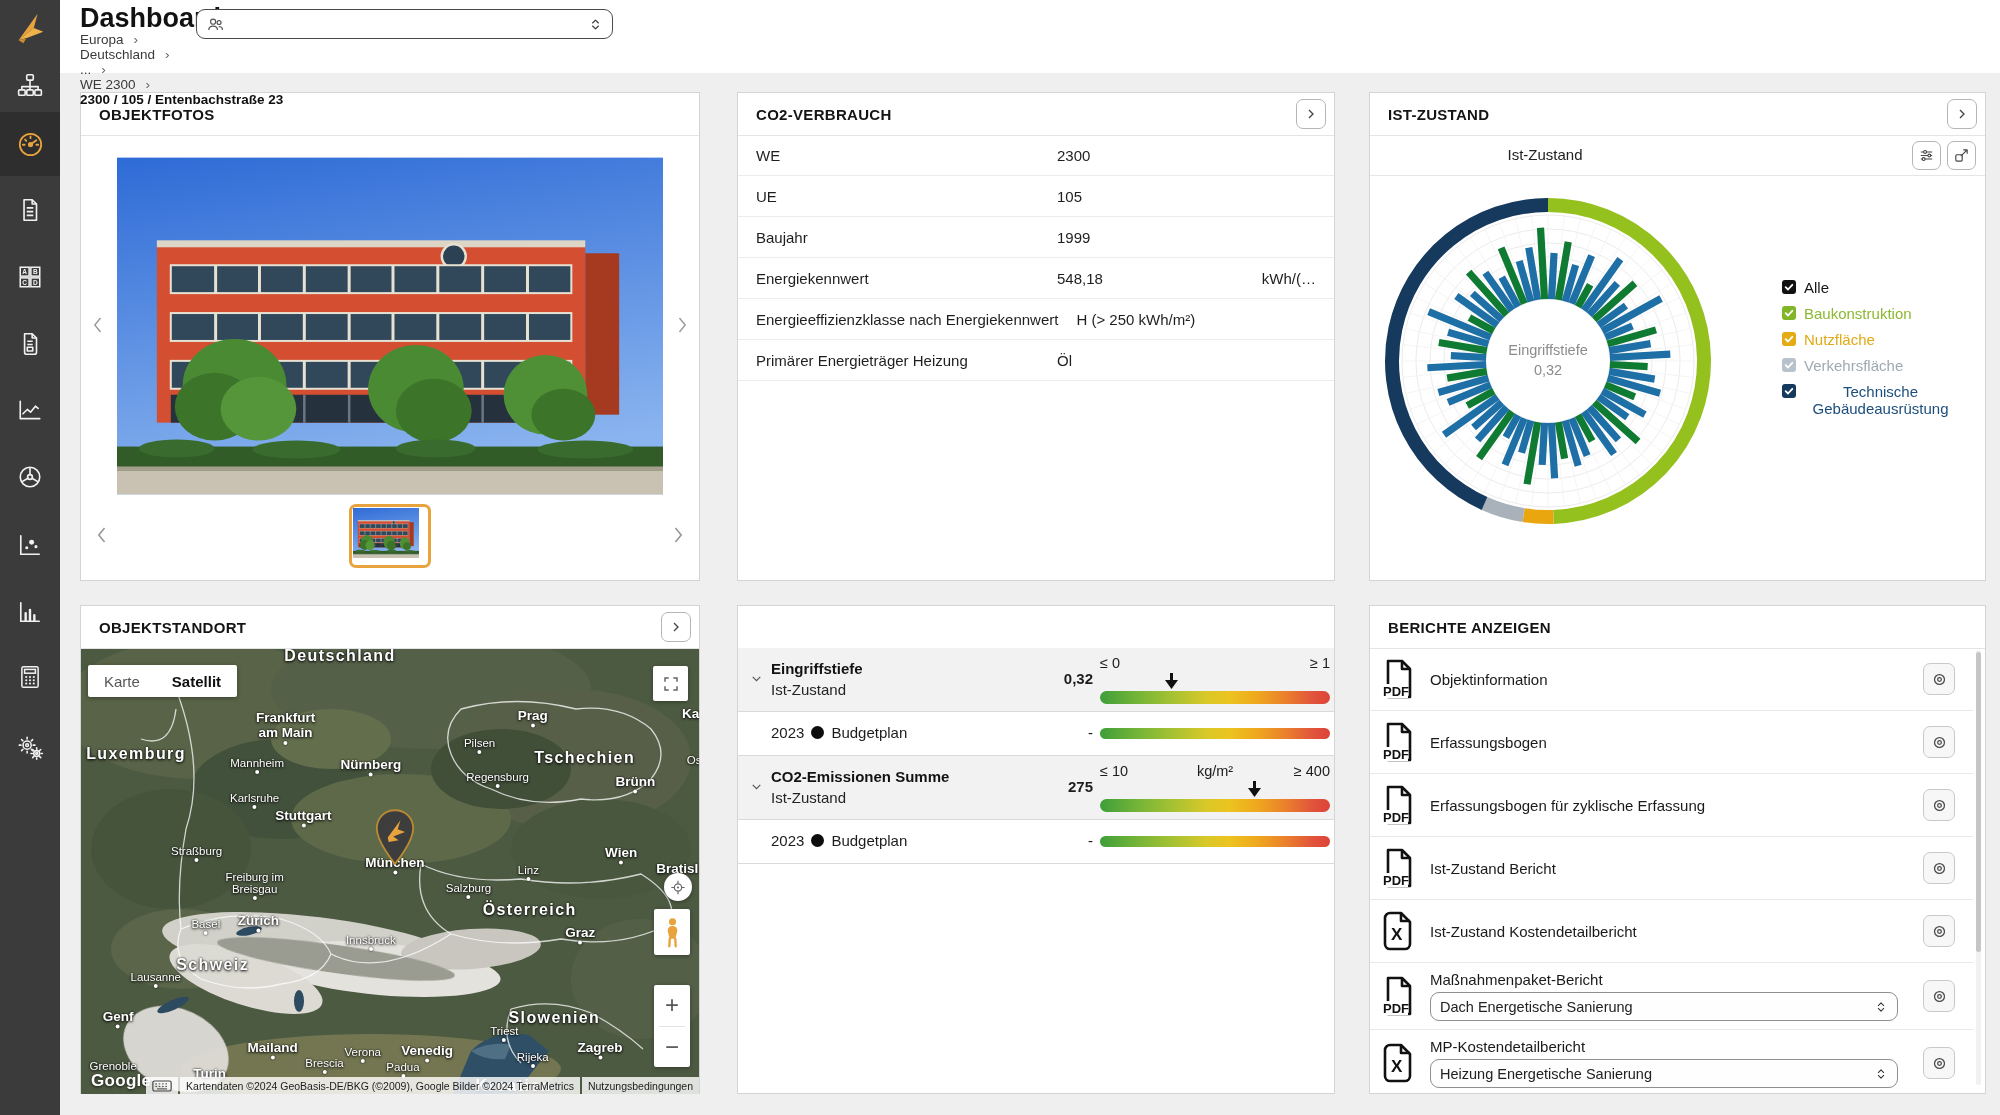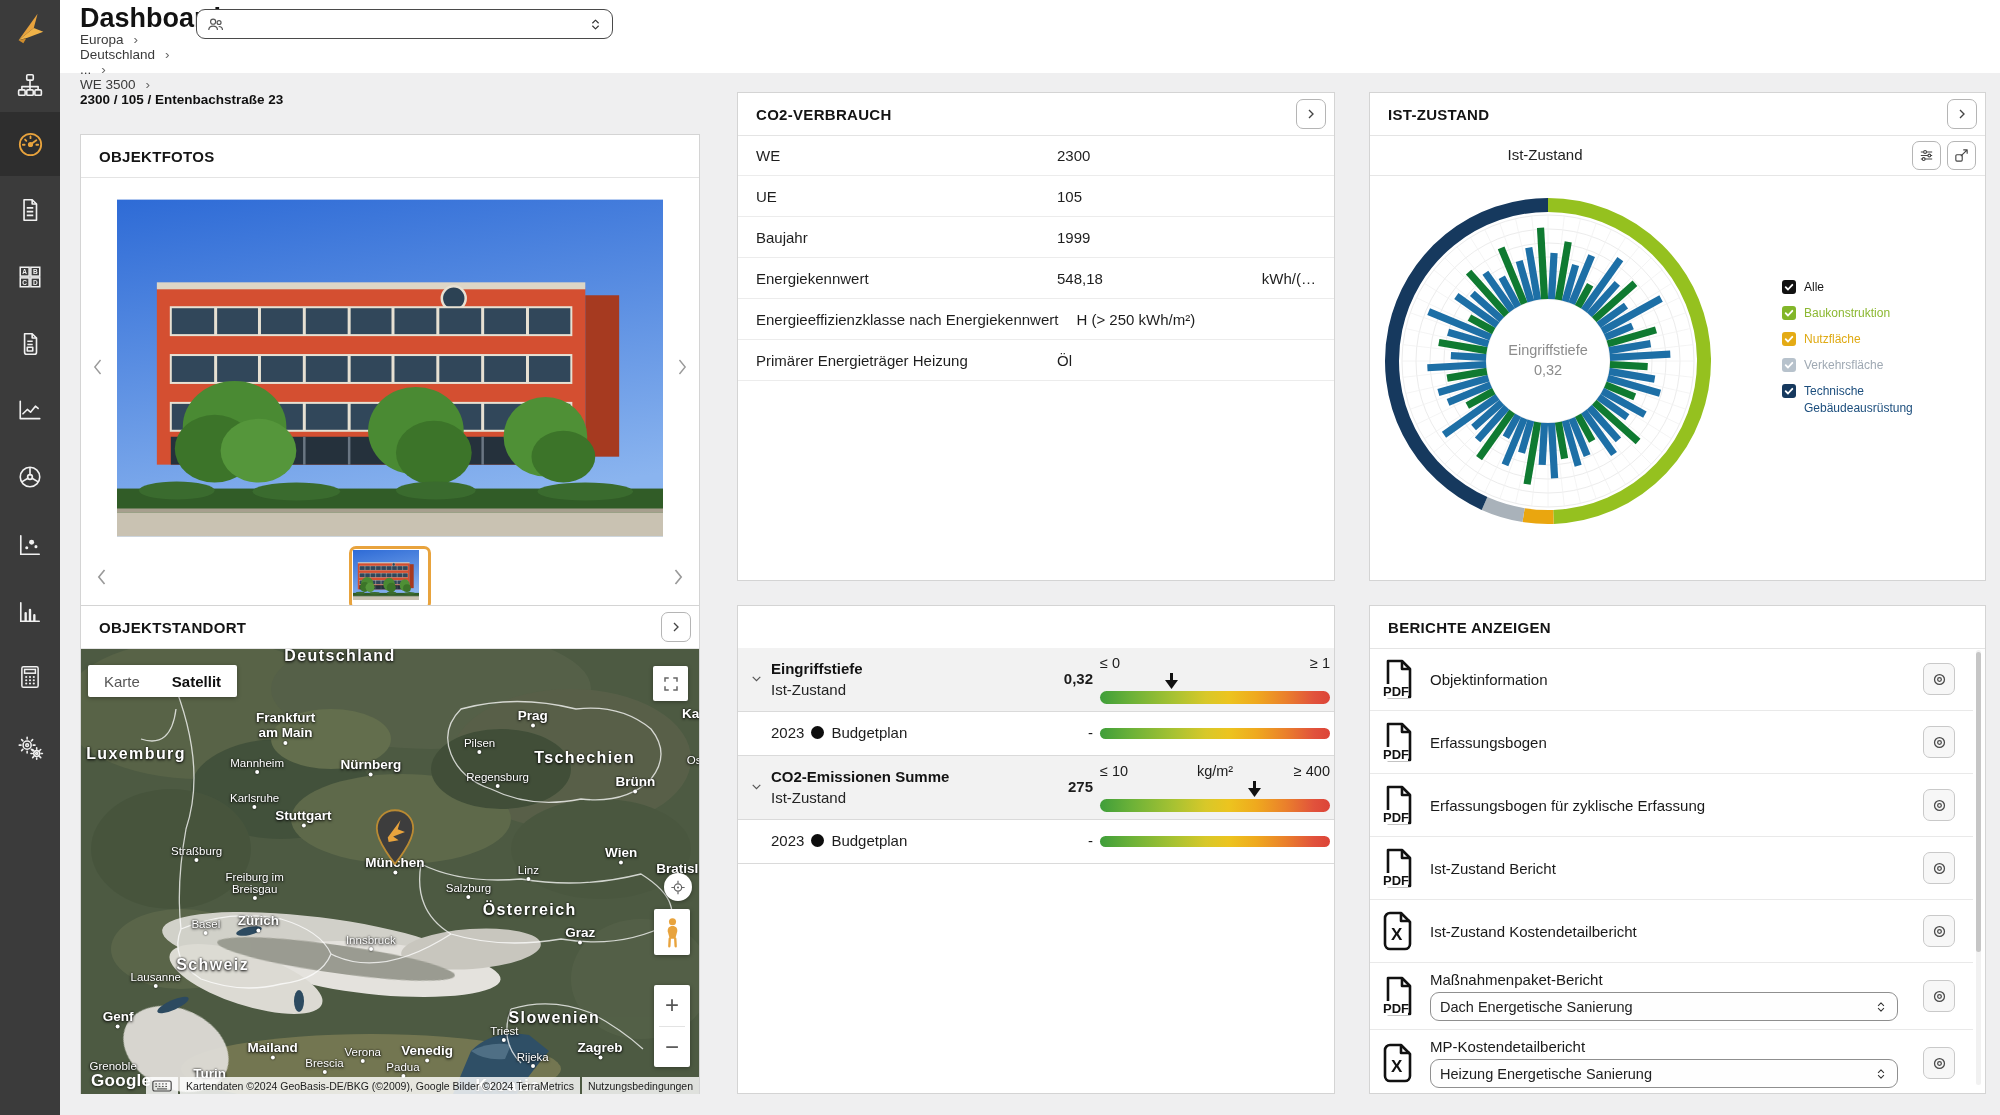--- a/index.html
+++ b/index.html
@@ -18,21 +18,21 @@
   .ps-value{font-size:14px;color:#333;flex:1;}
   .breadcrumb{position:absolute;left:20px;top:32px;display:flex;font-size:13.5px;color:#3a3a3a;flex-direction:column;}
   .crumb{display:flex;align-items:center;cursor:pointer;}
   .crumb .sep{margin:0 10px;color:#666;font-weight:400;}
   .crumb:last-child .txt{font-weight:700;color:#0f0f0f;}
   .crumb:last-child .sep{display:none;}
   
   .card{position:absolute;background:#fff;border:1px solid #d4d4d4;box-sizing:border-box;}
   .card-header{height:42px;border-bottom:1px solid #e4e4e4;display:flex;align-items:center;padding:0 8px 0 18px;font-size:15px;font-weight:700;color:#141414;letter-spacing:.3px;}
   .hbtn{margin-left:auto;width:30px;height:30px;border:1px solid #b5b5b5;border-radius:7px;background:#fff;display:flex;align-items:center;justify-content:center;padding:0;}
-  #card-fotos{left:80px;top:92px;width:620px;height:489px;margin-top:42px;}
+  #card-fotos{left:80px;top:92px;width:620px;height:489px;}
   #card-verbrauch{left:737px;top:92px;width:598px;height:489px;}
   #card-ist{left:1369px;top:92px;width:617px;height:489px;}
   #card-standort{left:80px;top:605px;width:620px;height:489px;}
   #card-bedarf{left:737px;top:605px;width:598px;height:489px;}
   #card-berichte{left:1369px;top:605px;width:617px;height:489px;}
   
   .photo-stage{position:absolute;top:64px;left:36px;width:546px;height:338px;}
   .ph-nav{position:absolute;top:212px;width:26px;height:40px;background:none;border:none;color:#9a9a9a;display:flex;align-items:center;justify-content:center;}
   .ph-prev{left:4px;} .ph-next{right:4px;}
   .thumbs{position:absolute;bottom:8px;left:0;right:0;height:70px;}
@@ -44,21 +44,21 @@
   .vrow{display:flex;align-items:center;height:40px;padding:0 18px;border-bottom:1px solid #ececec;font-size:15px;color:#1e1e1e;}
   .vlabel{min-width:283px;padding-right:18px;white-space:nowrap;}
   .vvalue{white-space:nowrap;}
   .vunit{margin-left:auto;text-align:right;color:#1e1e1e;}
   
   .subheader{position:absolute;top:42px;left:0;right:0;height:40px;border-bottom:1px solid #e6e6e6;}
   .sub-title{position:absolute;left:55px;width:240px;text-align:center;top:11px;font-size:15px;color:#222;}
   .sbtn{position:absolute;top:6px;width:29px;height:29px;border:1px solid #b5b5b5;border-radius:7px;background:#fff;display:flex;align-items:center;justify-content:center;padding:0;}
   .sbtn.b1{right:44px;} .sbtn.b2{right:9px;}
   .chart-wrap{position:absolute;top:98px;left:8px;width:340px;height:340px;}
-  .legend{position:absolute;left:412px;top:186px;width:175px;display:flex;flex-direction:column;gap:9px;font-size:12px;}
+  .legend{position:absolute;left:412px;top:186px;width:175px;display:flex;flex-direction:column;gap:9px;font-size:15px;text-align:center;}
   .leg-item{display:flex;gap:8px;align-items:flex-start;line-height:17px;cursor:pointer;}
   .leg-box{width:14px;height:14px;border-radius:3px;flex:0 0 14px;display:flex;align-items:center;justify-content:center;margin-top:1px;}
   
   .map{position:absolute;top:43px;left:0;width:618px;height:445px;overflow:hidden;background:#4d5a42;}
   .map-label{position:absolute;transform:translate(-50%,-50%);color:#fff;white-space:pre-line;text-align:center;z-index:2;text-shadow:0 1px 3px rgba(0,0,0,.95),0 0 2px rgba(0,0,0,.85);pointer-events:none;}
   .ml-c{font-size:16px;font-weight:600;letter-spacing:1.4px;}
   .ml-m{font-size:13.5px;font-weight:700;}
   .ml-t{font-size:11.5px;font-weight:400;}
   .has-dot::after{content:"";position:absolute;left:50%;top:calc(100% + 1px);width:4px;height:4px;margin-left:-2px;border-radius:50%;background:#fff;box-shadow:0 0 2px #000;}
   .map-type{position:absolute;left:7px;top:16px;height:32px;display:flex;background:#fff;box-shadow:0 1px 4px rgba(0,0,0,.35);border-radius:2px;z-index:3;}
@@ -289,21 +289,21 @@
       </span>
       <span class="crumb">
         <span class="txt">Deutschland</span>
         <span class="sep">›</span>
       </span>
       <span class="crumb">
         <span class="txt">...</span>
         <span class="sep">›</span>
       </span>
       <span class="crumb">
-        <span class="txt">WE 3500</span>
+        <span class="txt">WE 2300</span>
         <span class="sep">›</span>
       </span>
       <span class="crumb">
         <span class="txt">2300 / 105 / Entenbachstraße 23</span>
       </span>
     </nav>
 </header>
 
 <section class="card" id="card-fotos">
   <div class="card-header">

